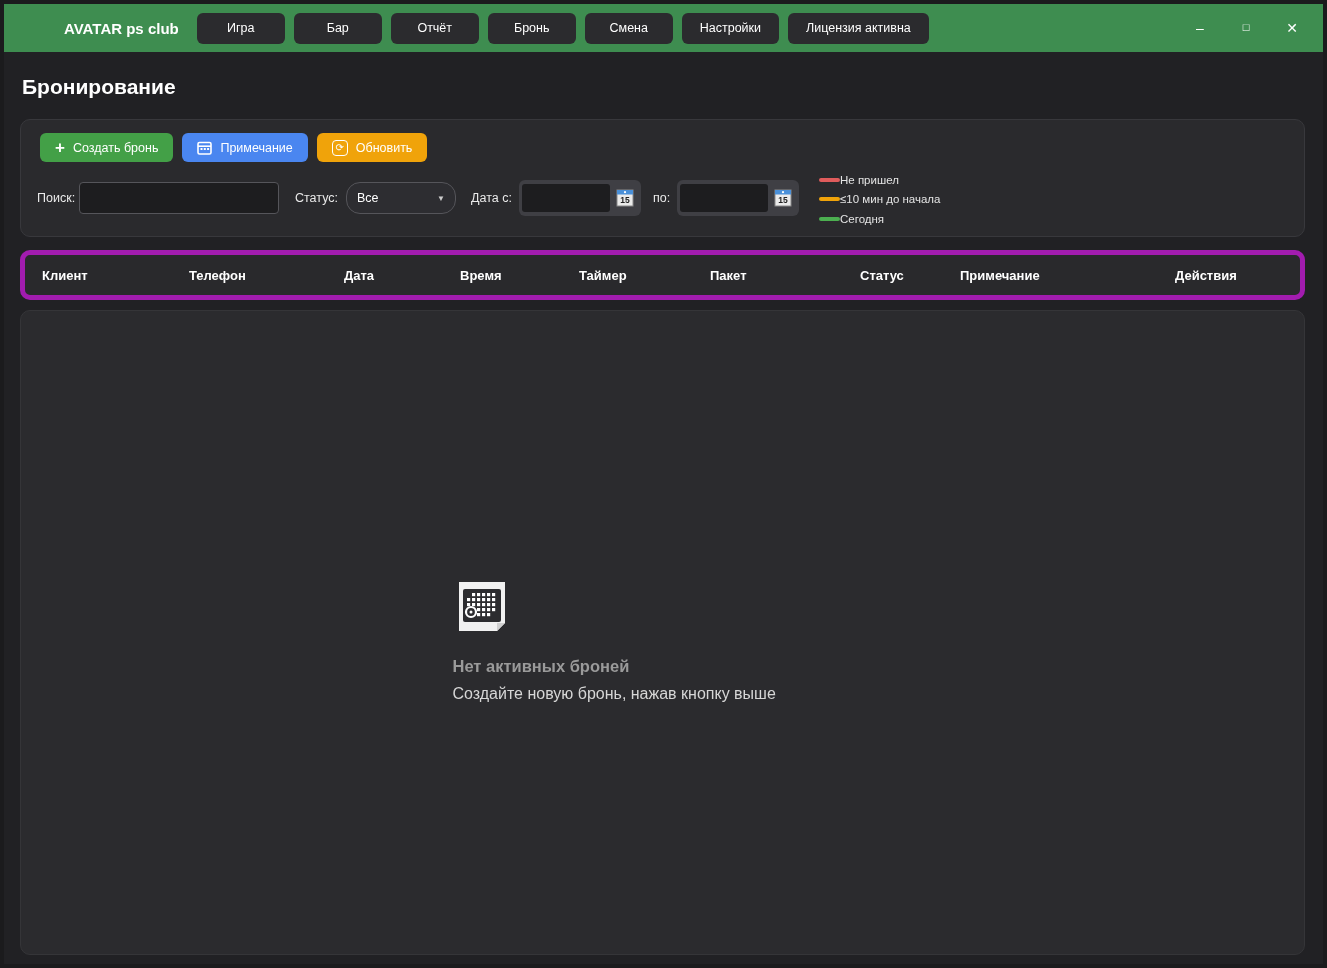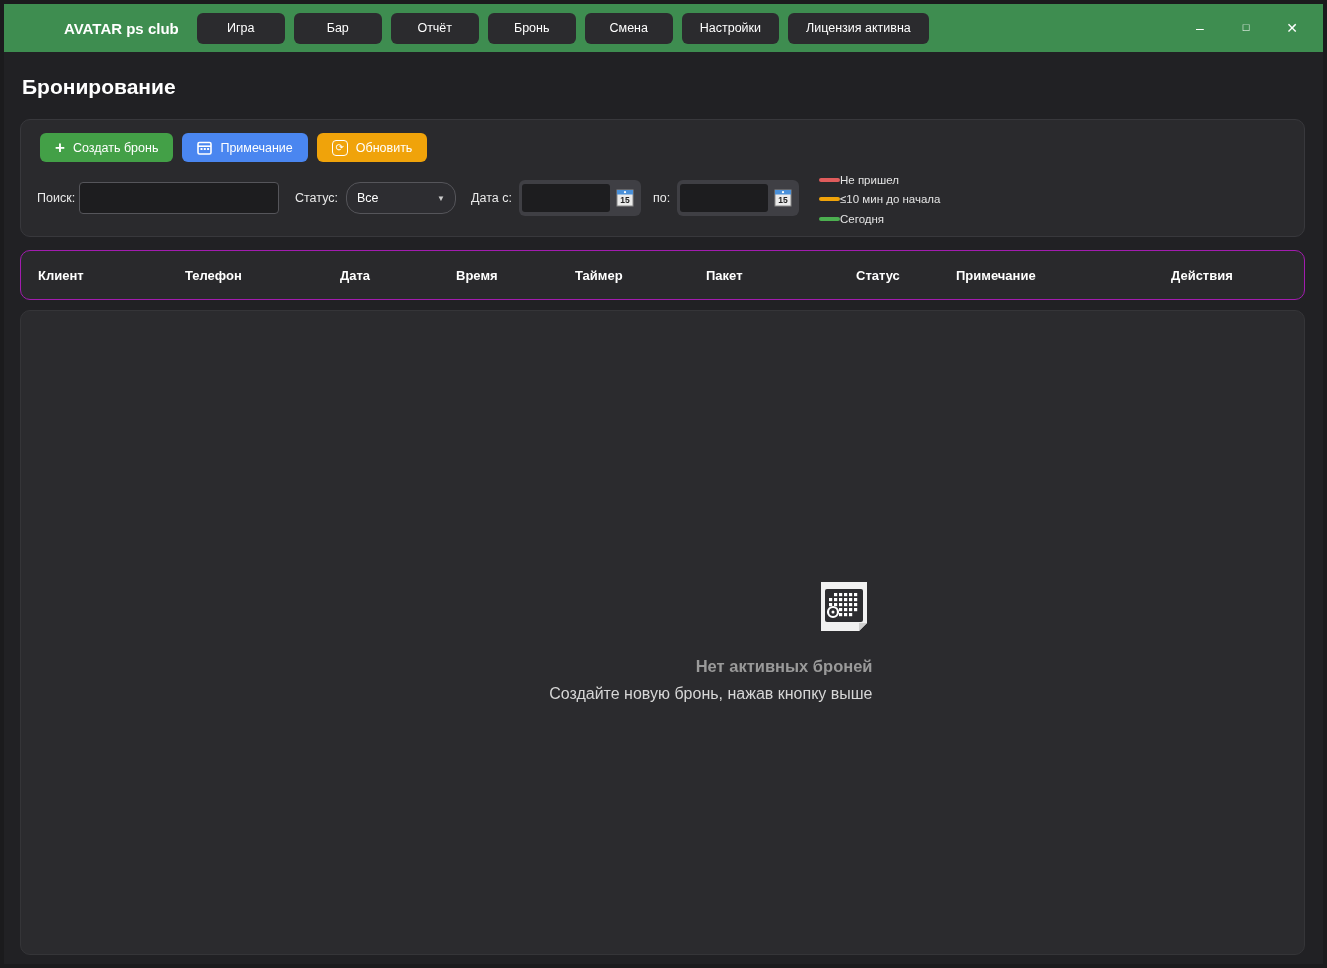--- a/index.html
+++ b/index.html
@@ -61,30 +61,30 @@
   .date-btn { width:26px; height:28px; display:flex; align-items:center; justify-content:center;
               background:transparent; border:none; cursor:pointer; }
 
   .legend { position:absolute; left:798px; top:50px; }
   .legend-row { display:flex; align-items:center; gap:0; height:19.5px; }
   .legend-line { width:21px; height:4px; border-radius:2px; }
   .legend-label { color:#e4e4e4; font-size:11.5px; white-space:nowrap; }
 
   
   .table-header-bar { position:absolute; left:16px; top:246px; width:1285px; height:50px;
-                      background:#29292c; border:1px solid #a21caf; border-radius:10px; }
+                      background:#29292c; border:5px solid #a21caf; border-radius:10px; }
   .th { position:absolute; top:50%; transform:translateY(-50%); color:#ffffff; font-weight:bold; font-size:13px;
         white-space:nowrap; }
   .th1{left:17px} .th2{left:164px} .th3{left:319px} .th4{left:435px} .th5{left:554px}
   .th6{left:685px} .th7{left:835px} .th8{left:935px} .th9{left:1150px}
 
   .main-panel { position:absolute; left:16px; top:306px; width:1285px; height:645px;
                 background:#2b2b2e; border:1px solid #353538; border-radius:10px; }
   .empty-state { position:absolute; left:50%; top:268px; transform:translateX(-50%);
-                 text-align:right; width:420px; }
+                 text-align:left; width:420px; }
   .empty-title { color:#9a9a9a; font-size:16.5px; font-weight:600; margin-top:16px; }
   .empty-subtitle { color:#d6d6d6; font-size:16px; margin-top:9px; }
 </style>
 </head>
 <body>
 
 <div class="frame">
   <div class="window">
 
     <div class="titlebar">

